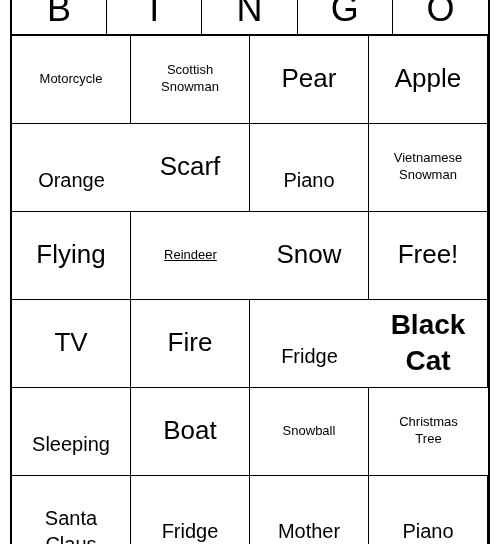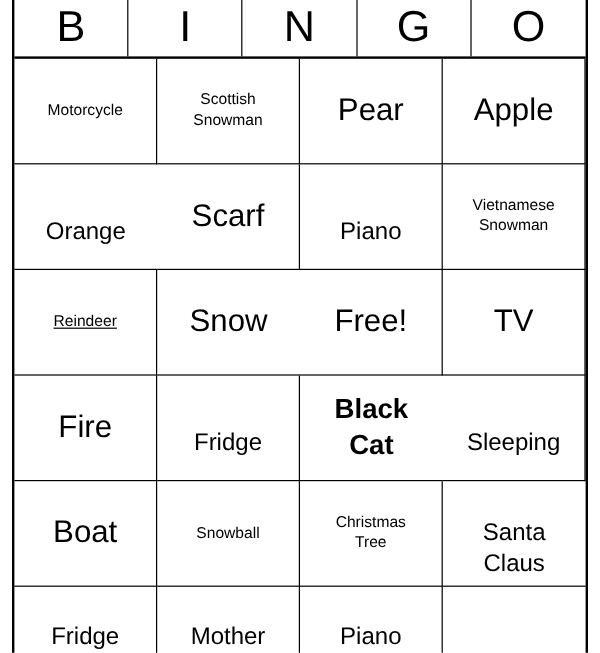--- a/index.html
+++ b/index.html
@@ -57,21 +57,21 @@
     }
     .cell-text.large {
       font-size: 26px;
     }
     .cell-text.medium {
       font-size: 20px;
       margin-top: 25px;
     }
     .cell-text.bold {
       font-weight: bold;
-      font-size: 23px;
+      font-size: 28px;
     }
     .cell-text.free {
       font-size: 26px;
     }
   </style>
 </head>
 <body>
 
 <div class="bingo-card">
   <div class="bingo-header">
@@ -100,20 +100,23 @@
       </div>
       <div class="bingo-cell">
         <span class="cell-text large" style="white-space: pre-line;">Scarf</span>
       </div>
       <div class="bingo-cell">
         <span class="cell-text medium" style="white-space: pre-line;">Piano</span>
       </div>
       <div class="bingo-cell">
         <span class="cell-text" style="white-space: pre-line;">Vietnamese
 Snowman</span>
+      </div>
+      <div class="bingo-cell">
+        <span class="cell-text large" style="white-space: pre-line;">Flying</span>
       </div>
       <div class="bingo-cell">
         <span class="cell-text" style="white-space: pre-line; text-decoration: underline;">Reindeer</span>
       </div>
       <div class="bingo-cell">
         <span class="cell-text large" style="white-space: pre-line;">Snow</span>
       </div>
       <div class="bingo-cell">
         <span class="cell-text free" style="white-space: pre-line;">Free!</span>
       </div>

